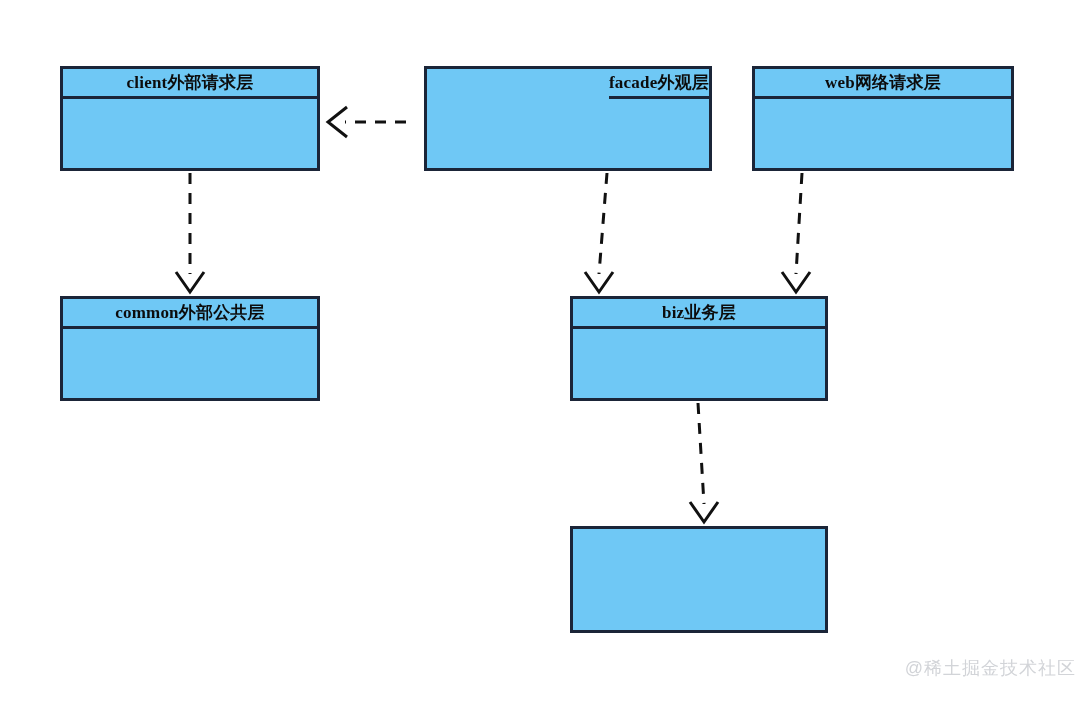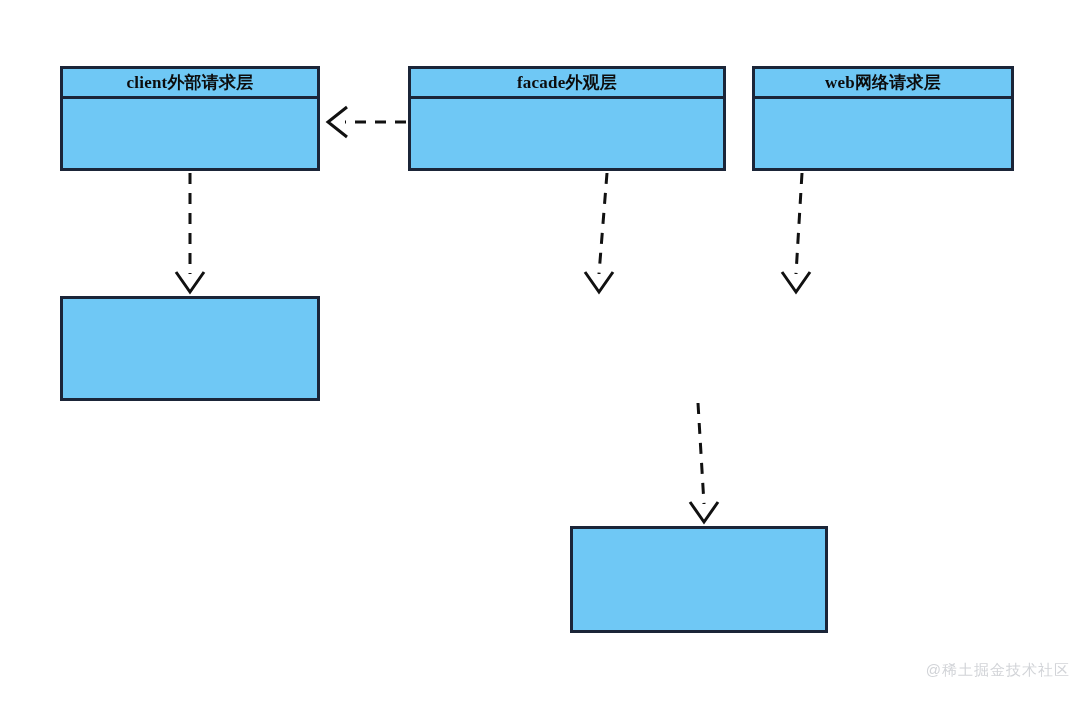--- a/index.html
+++ b/index.html
@@ -53,24 +53,24 @@
     letter-spacing: 0.2px;
     white-space: nowrap;
     line-height: 1;
   }
   .node-body {
     flex: 1 1 auto;
     background: #6FC8F5;
   }
   .watermark {
     position: absolute;
-    right: 22px;
+    right: 16px;
     bottom: 32px;
     font-family: "Liberation Sans", sans-serif;
-    font-size: 15px;
+    font-size: 18px;
     color: #d2d4d8;
     letter-spacing: 1px;
     white-space: nowrap;
     z-index: 3;
   }
 </style>
 </head>
 <body>
 
 <div id="canvas">
@@ -103,38 +103,47 @@
     </g>
   </svg>
 
   <div class="node" style="left:60px; top:66px; width:260px; height:105px;">
     <div class="node-header">
       <span class="node-title">client外部请求层</span>
     </div>
     <div class="node-body"></div>
   </div>
 
-  <div class="node" style="left:408px; top:66px; width:318px; height:105px;">
+  <div class="node" style="left:424px; top:66px; width:288px; height:105px;align-items:flex-end;">
     <div class="node-header">
       <span class="node-title">facade外观层</span>
     </div>
     <div class="node-body"></div>
   </div>
 
   <div class="node" style="left:752px; top:66px; width:262px; height:105px;gap:24px;">
     <div class="node-header">
       <span class="node-title">web网络请求层</span>
     </div>
     <div class="node-body"></div>
   </div>
 
   <div class="node" style="left:60px; top:296px; width:260px; height:105px;">
+    <div class="node-header">
+      <span class="node-title">common外部公共层</span>
+    </div>
     <div class="node-body"></div>
   </div>
 
+  <div class="node" style="left:570px; top:296px; width:258px; height:105px;">
+    <div class="node-header">
+      <span class="node-title">biz业务层</span>
+    </div>
+    <div class="node-body"></div>
+  </div>
 
   <div class="node" style="left:570px; top:526px; width:258px; height:107px;">
     <div class="node-body"></div>
   </div>
 
   <div class="watermark">@稀土掘金技术社区</div>
 
 </div>
 
 </body></html>

